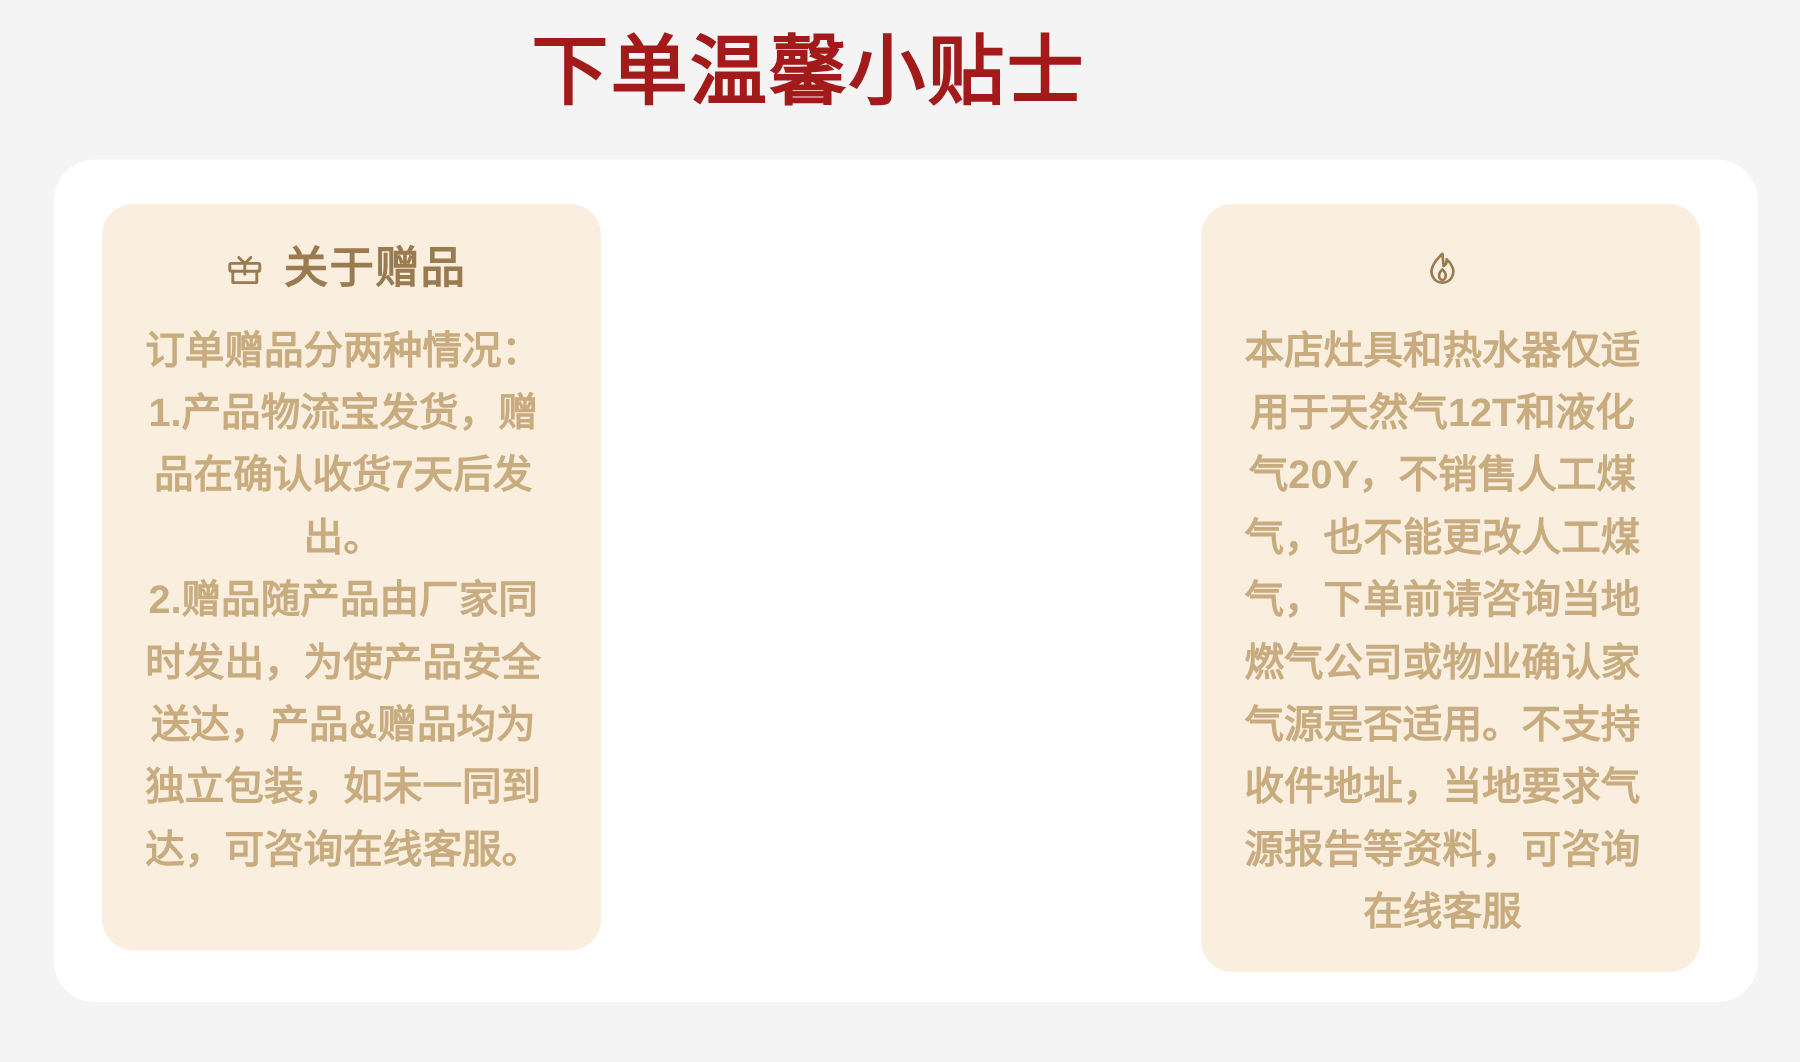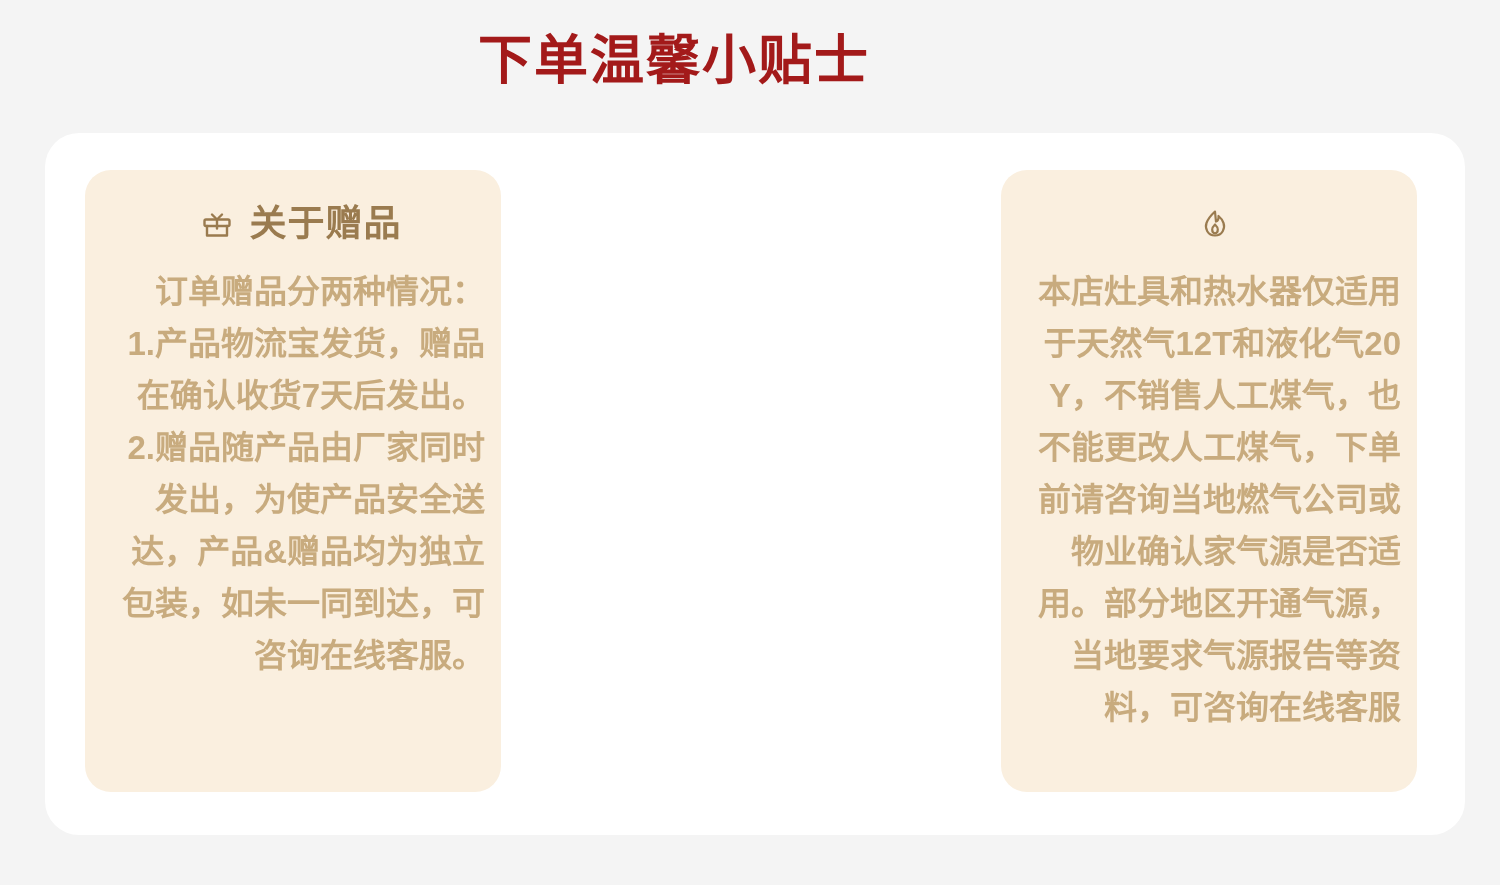--- a/index.html
+++ b/index.html
@@ -21,21 +21,21 @@
     background: #f4f4f4;
   }
 
   
   .page-title {
     position: absolute;
     top: 26px;
     left: 0;
     width: 1348px;
     text-align: center;
-    font-size: 54px;
+    font-size: 64px;
     line-height: 68px;
     font-weight: bold;
     letter-spacing: 2px;
     color: #a31a1a;
     white-space: nowrap;
     user-select: none;
   }
 
   
   .panel {
@@ -61,21 +61,21 @@
     align-items: flex-start;
   }
 
   
   .card {
     width: 416px;
     min-height: 622px;
     background: #faefdf;
     border-radius: 26px;
     box-sizing: border-box;
-    padding: 26px 14px 24px 26px;
+    padding: 26px 40px 24px 26px;
     display: flex;
     flex-direction: column;
   }
 
   .card-head {
     display: flex;
     flex-direction: row;
     align-items: center;
     justify-content: center;
     gap: 13px;
@@ -105,21 +105,21 @@
   }
 
   .card-body {
     font-size: 33px;
     line-height: 52px;
     font-weight: bold;
     color: #c8ab7e;
     letter-spacing: 0px;
     white-space: pre-wrap;
     word-break: break-all;
-    text-align: right;
+    text-align: center;
     padding: 0 2px;
   }
 </style>
 </head>
 <body>
 
 <div class="page">
 
   <div class="page-title">下单温馨小贴士</div>
 
@@ -145,20 +145,20 @@
 
       <div class="card">
         <div class="card-head">
           <span class="card-icon">
             <svg width="40" height="40" viewBox="0 0 40 40" fill="none" stroke="#9a7b4f" stroke-width="2.2" stroke-linecap="round" stroke-linejoin="round">
               <path d="M20 7.5 C20 7.5 13.5 13.5 11.5 19 C9.6 24.2 12.6 31.5 20 31.5 C27.4 31.5 30.4 24.2 28.5 19 C27 14.8 23.5 12 23.5 12 C23.8 15 22.4 17 21 17.6 C20.6 14 20 7.5 20 7.5 Z"></path>
               <path d="M20 20.5 C20 20.5 17.2 23.2 17.2 25.6 C17.2 27.9 18.5 29.3 20 29.3 C21.5 29.3 22.8 27.9 22.8 25.6 C22.8 23.2 20 20.5 20 20.5 Z"></path>
             </svg>
           </span>
         </div>
-        <div class="card-body">本店灶具和热水器仅适用于天然气12T和液化气20Y，不销售人工煤气，也不能更改人工煤气，下单前请咨询当地燃气公司或物业确认家气源是否适用。部分地区开通气源，当地要求气源报告等资料，可咨询在线客服</div>
+        <div class="card-body">本店灶具和热水器仅适用于天然气12T和液化气20Y，不销售人工煤气，也不能更改人工煤气，下单前请咨询当地燃气公司或物业确认家气源是否适用。不支持收件地址，当地要求气源报告等资料，可咨询在线客服</div>
       </div>
 
 
     </div>
   </div>
 
 </div>
 
 </body></html>

